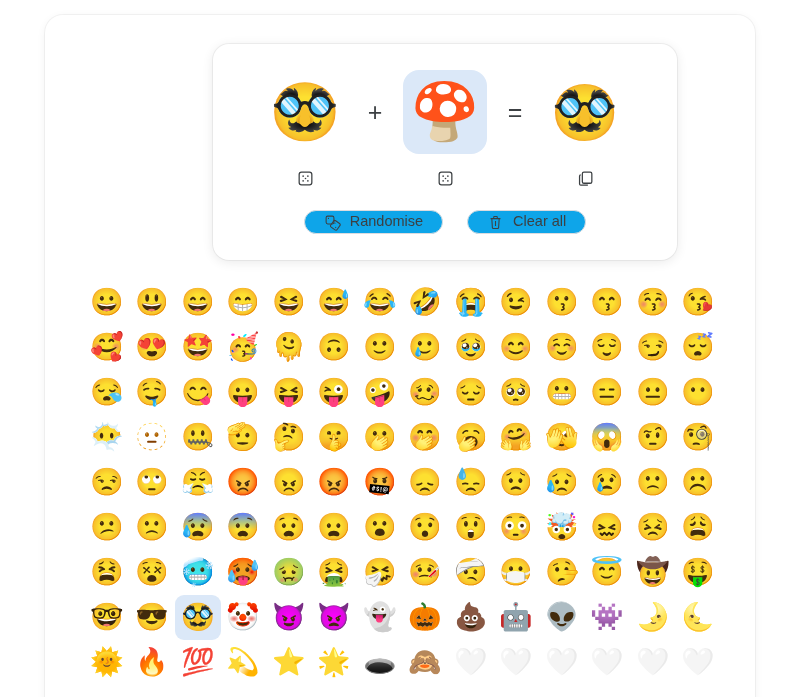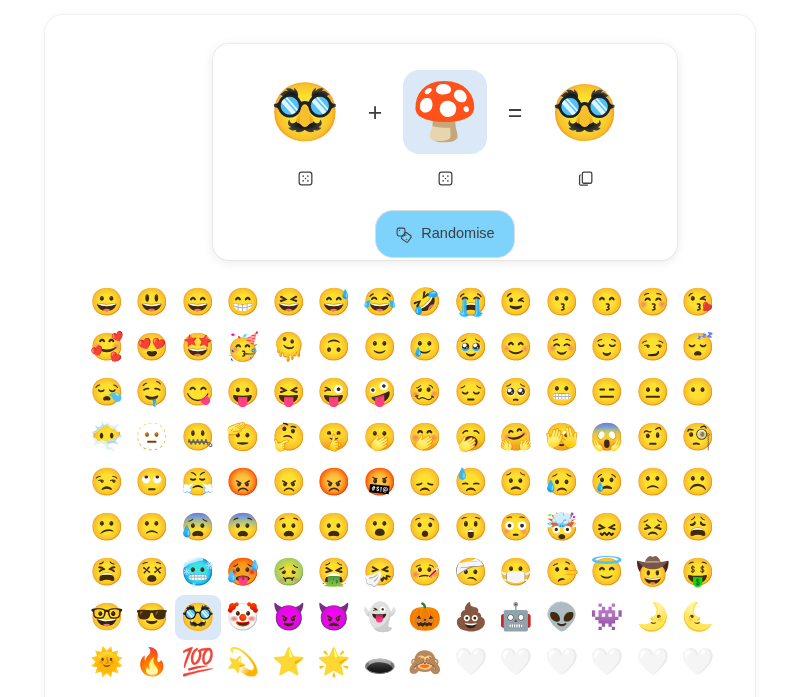--- a/index.html
+++ b/index.html
@@ -120,25 +120,25 @@
     width: 464px;
     display: flex;
     align-items: center;
     justify-content: center;
     gap: 24px;
   }
   .btn {
     display: inline-flex;
     align-items: center;
     gap: 9px;
-    height: 48px;
+    height: 24px;
     padding: 0 19px;
     border: 1px solid #dadce0;
     border-radius: 18px;
-    background: #7dd3fc;
+    background: #0ea5e9;
     color: #3c4043;
     font-size: 14.5px;
     font-family: "Liberation Sans", sans-serif;
     cursor: pointer;
     white-space: nowrap;
   }
   .btn-label { line-height: 1; padding-bottom: 1px; }
 
   
   .grid-wrap {
@@ -245,20 +245,29 @@
             <circle cx="6.3" cy="6.3" r="0.85" fill="#3c4043" stroke="none"></circle>
             <g transform="rotate(35 16 16)">
               <rect x="10.5" y="10.5" width="11" height="11" rx="2.2"></rect>
               <circle cx="13.8" cy="13.8" r="0.85" fill="#3c4043" stroke="none"></circle>
               <circle cx="18.2" cy="18.2" r="0.85" fill="#3c4043" stroke="none"></circle>
             </g>
           </svg>
           <span class="btn-label">Randomise</span>
         </button>
 
+        <button class="btn">
+          <svg class="ic" width="17" height="17" viewBox="0 0 24 24" fill="none" stroke="#3c4043" stroke-width="1.5">
+            <path d="M5 6.5 H19"></path>
+            <path d="M6.8 6.5 L7.6 19.2 C7.65 20 8.3 20.5 9 20.5 L15 20.5 C15.7 20.5 16.35 20 16.4 19.2 L17.2 6.5"></path>
+            <path d="M9.5 6.5 L9.5 4.3 C9.5 3.8 9.9 3.5 10.3 3.5 L13.7 3.5 C14.1 3.5 14.5 3.8 14.5 4.3 L14.5 6.5"></path>
+            <path d="M12 9.8 L12 17"></path>
+          </svg>
+          <span class="btn-label">Clear all</span>
+        </button>
       </div>
     </div>
 
   </div>
 
   <div class="grid-wrap">
     <div class="grid" id="emoji-grid">
         <div class="cell">
           <span class="cell-emoji">😀</span>
         </div>

